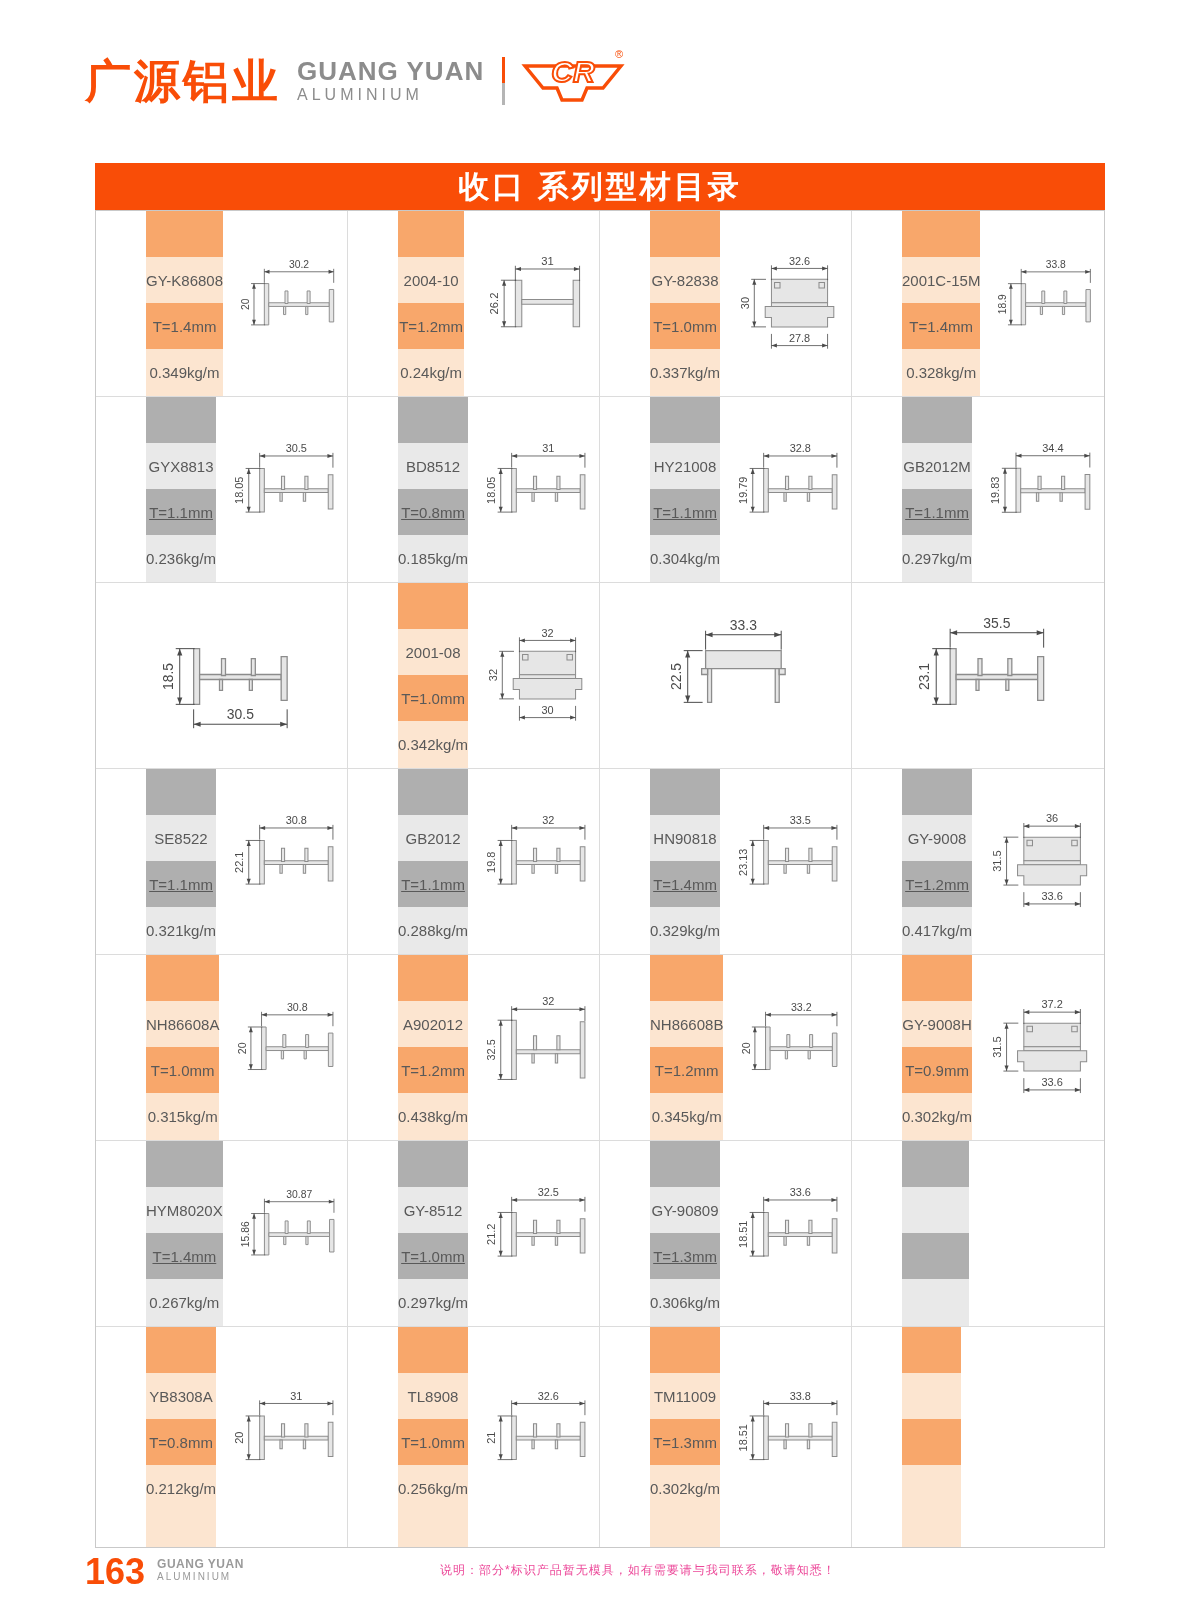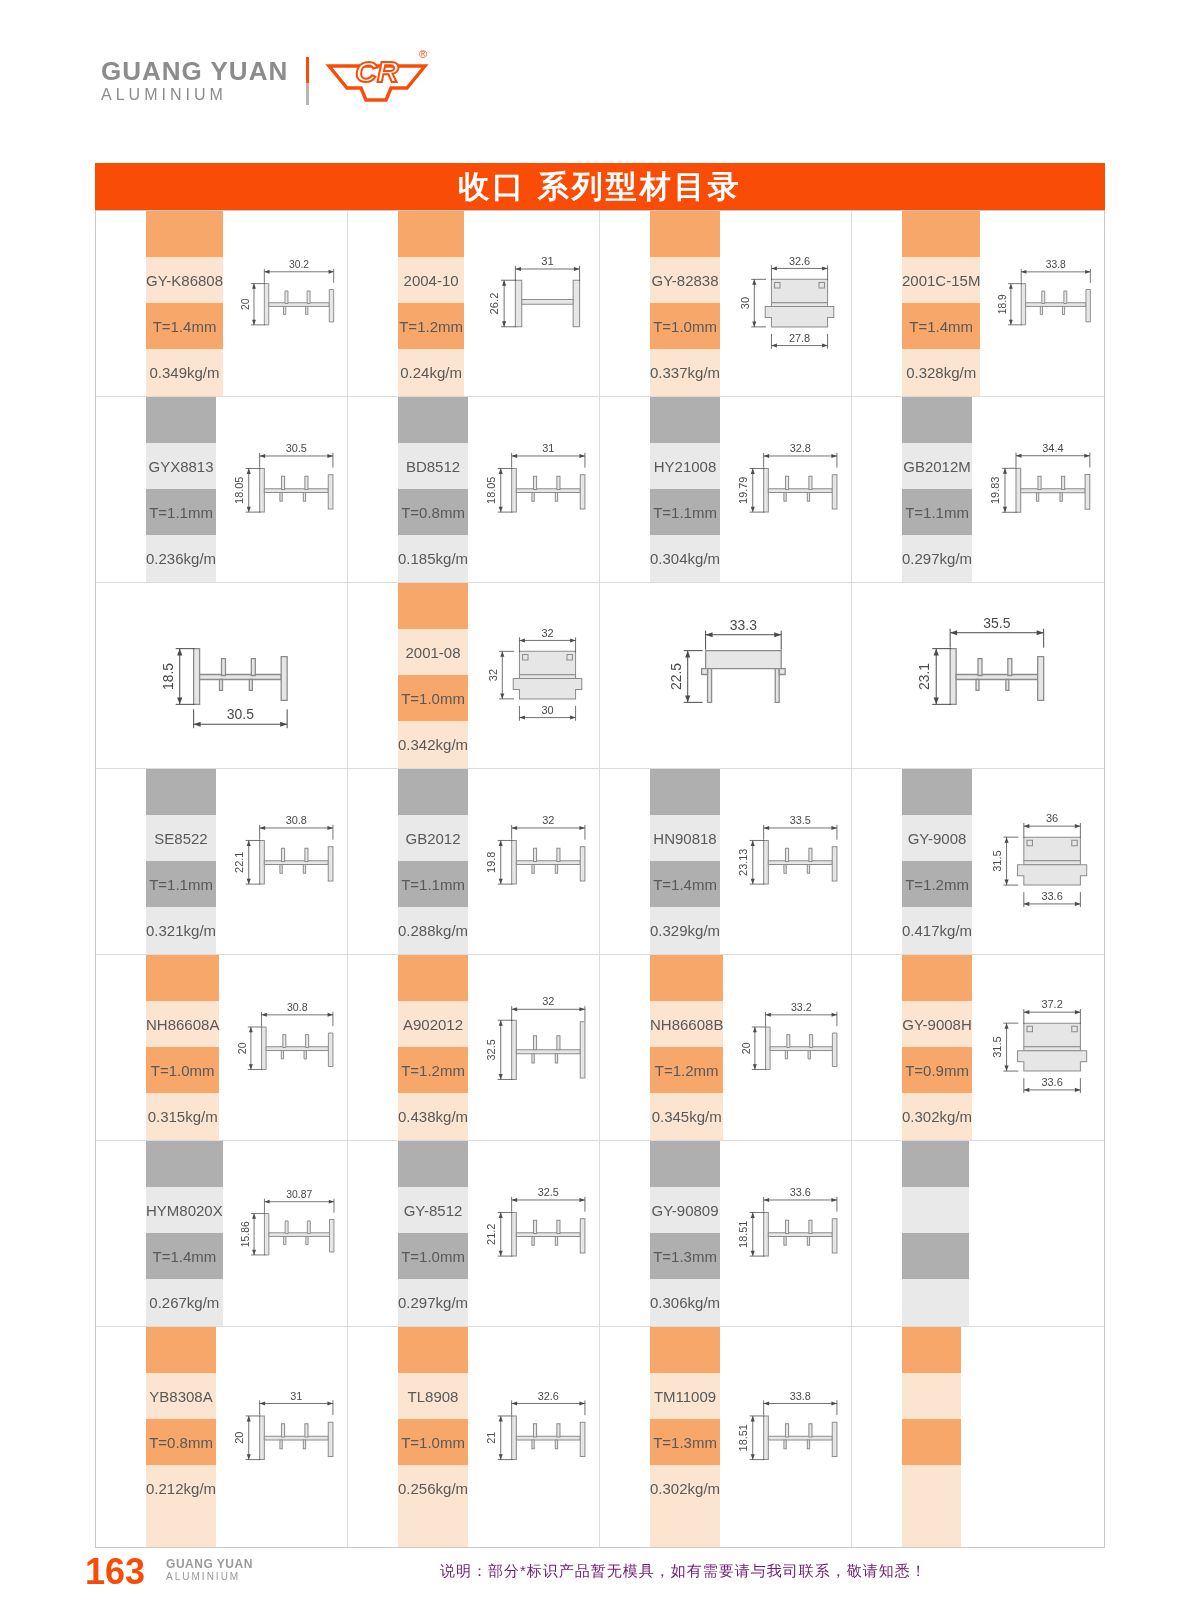--- a/index.html
+++ b/index.html
@@ -30,40 +30,41 @@
   .cell{display:flex;border-right:1px solid #dcdcdc;border-bottom:1px solid #dcdcdc;
         box-sizing:border-box;overflow:hidden;}
   .cell:nth-child(4n){border-right:none;}
   .cell:nth-child(n+25){border-bottom:none;}
   .info{width:84px;display:flex;flex-direction:column;padding-left:2px;box-sizing:border-box;margin-left:48px;}
   .band{height:46px;flex:0 0 46px;display:flex;align-items:center;justify-content:center;
         font-size:15px;color:#595959;white-space:nowrap;}
   .spacer{flex:1 1 auto;}
   .theme-orange .band.dark{background:var(--orange_band_dark);}
   .theme-orange .band.light,.theme-orange .spacer{background:var(--orange_band_light);}
-  .theme-gray .band.dark{background:var(--gray_band_dark);}
+  .theme-gray .band.dark{background:var(--gray_band_dark);text-decoration:underline;}
   .theme-gray .band.light,.theme-gray .spacer{background:var(--gray_band_light);}
   .drawing{flex:1 1 auto;position:relative;}
   .drawing svg{width:100%;height:100%;display:block;}
 
   
   .footer{position:absolute;left:85px;top:1554px;width:1030px;height:52px;}
-  .page-no{display:inline-flex;align-items:flex-start;gap:21px;}
+  .page-no{display:inline-flex;align-items:flex-start;gap:12px;}
   .page-no-num{color:var(--accent);font-size:36px;font-weight:bold;line-height:1;}
   .page-no-brand{display:flex;flex-direction:column;padding-top:4px;}
   .page-no-brand .b1{color:#9a9a9a;font-size:12px;font-weight:bold;letter-spacing:.5px;line-height:1.1;}
   .page-no-brand .b2{color:#9a9a9a;font-size:10px;letter-spacing:2px;line-height:1.2;}
-  .footer-note{position:absolute;left:355px;top:8px;font-size:15px;color:#701a75;letter-spacing:1px;}
+  .footer-note{position:absolute;left:355px;top:8px;font-size:12px;color:#ec4899;letter-spacing:1px;}
 </style>
 </head>
 <body>
 
 <div class="page">
 
   <div class="header">
+    <span class="logo-cn">广源铝业</span>
     <span class="logo-en">
       <span class="logo-en-top">GUANG YUAN</span>
       <span class="logo-en-bottom">ALUMINIUM</span>
     </span>
     <span class="logo-divider"></span>
     <span class="logo-mark">
       <svg viewBox="0 0 104 66" xmlns="http://www.w3.org/2000/svg">
         <path d="M4,18 H100 L82,40 H66 L61,52 H41 L36,40 H22 Z" fill="none" stroke="#F94D07" stroke-width="3.4" stroke-linejoin="miter"></path>
         <text x="52" y="34" text-anchor="middle" font-size="30" font-weight="bold" font-style="italic" fill="#ffffff" stroke="#F94D07" stroke-width="2">CR</text>
         <text x="98" y="10" text-anchor="middle" font-size="11" fill="#F94D07">®</text>

